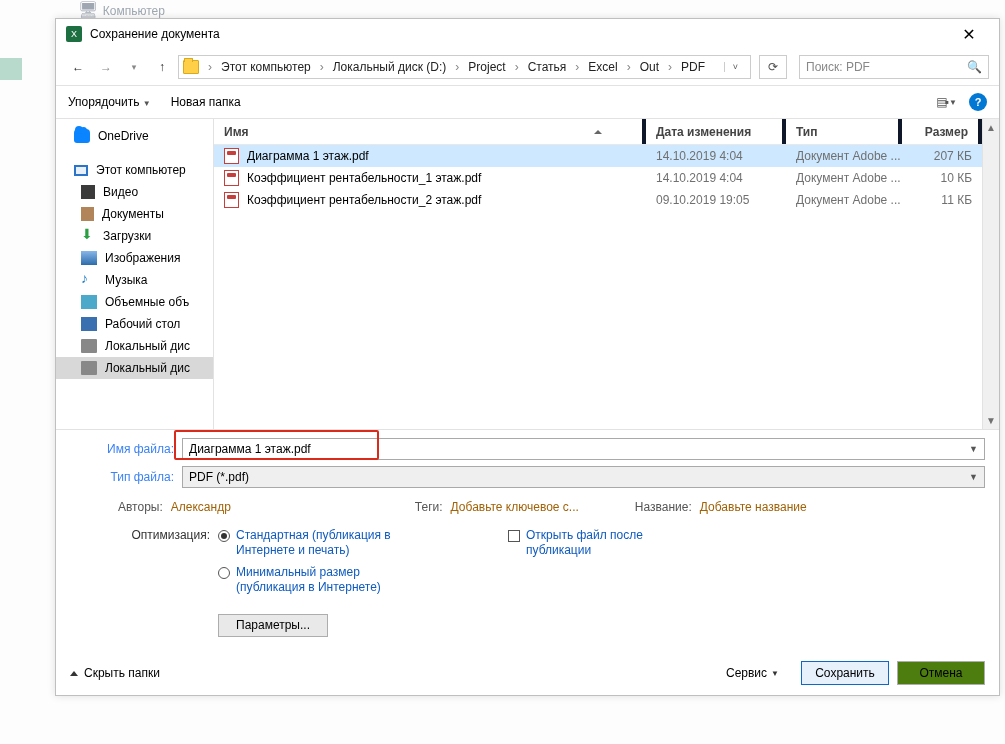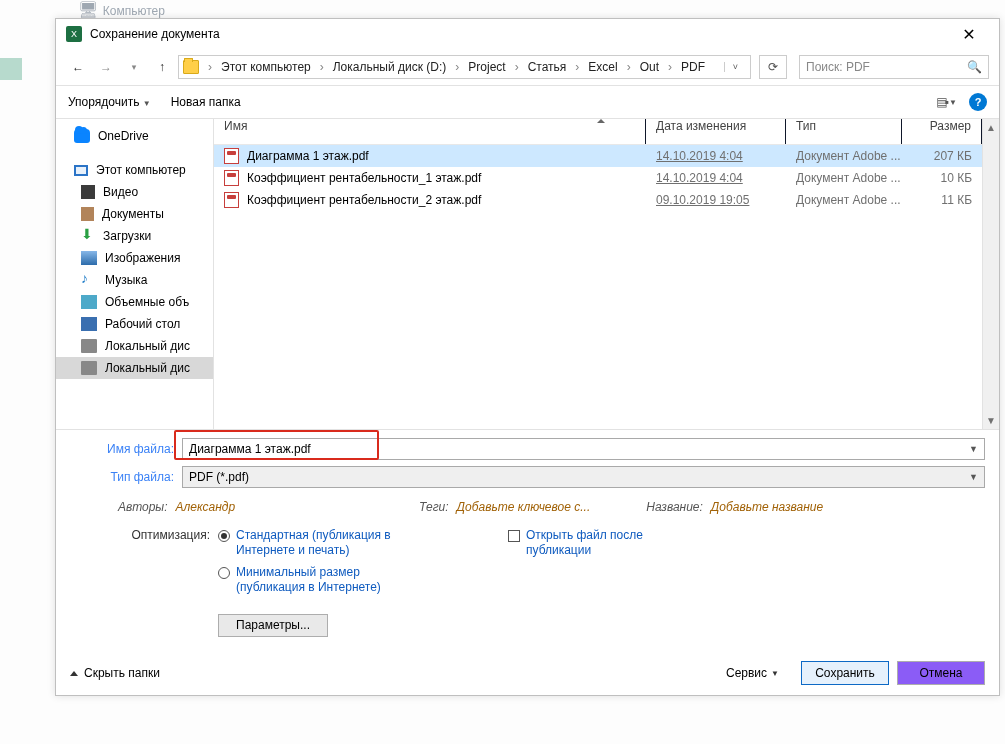--- a/index.html
+++ b/index.html
@@ -53,47 +53,47 @@
   .ico.music::before{content:"♪";color:#1f7cc8;font-size:14px;position:absolute;top:-3px;}
   .ico.obj{ background:#4da9c9;}
   .ico.desk{ background:#3a6fb0;}
   .ico.disk{ background:#888;border-radius:1px;}
 
   .file-area{ flex:1; display:flex; flex-direction:column;}
   .v-scroll{ width:17px; background:#f0f0f0; border-left:1px solid #e2e2e2; display:flex;flex-direction:column;align-items:center;}
   .v-scroll .arr{color:#707070;font-size:10px;padding:3px 0;}
 
   .columns { display:flex; height:26px; align-items:center; border-bottom:1px solid #e8e8e8;}
-  .col { padding:0 10px; color:#444; border-right:1px solid #0f172a; display:flex; height:100%;}
+  .col { padding:0 10px; color:#444; border-right:4px solid #0f172a; display:flex; align-items:center; height:100%;font-weight:bold;}
   .col.name{ flex:1;}
   .col.date{ width:140px;}
   .col.type{ width:116px;}
   .col.size{ width:80px; justify-content:flex-end;}
   .sort-ind{ width:0;height:0;border-left:4px solid transparent;border-right:4px solid transparent;border-bottom:4px solid #666; margin-left:auto; margin-right:30px;}
 
   .row{ display:flex; height:22px; align-items:center;}
   .row.sel{ background:#cde8ff;}
   .cell{ padding:0 10px; overflow:hidden; white-space:nowrap;}
   .cell.name{ flex:1; display:flex; align-items:center; gap:8px;}
-  .cell.date{ width:140px; color:#707070;text-decoration:underline;}
+  .cell.date{ width:140px; color:#707070;}
   .cell.type{ width:116px; color:#707070;}
   .cell.size{ width:80px; text-align:right; color:#707070;}
   .pdf-ico{ width:15px; height:16px; border:1px solid #c73f3c; background:#fff; position:relative; flex-shrink:0;}
   .pdf-ico::after{content:"";position:absolute;left:2px;right:2px;top:2px;height:4px;background:#c73f3c;border-radius:1px;}
 
   .lower{ padding:8px 14px 14px 14px; border-top:1px solid #e2e2e2;}
   .field-row{ display:flex; align-items:center; margin-bottom:6px;}
   .field-label{ width:112px; text-align:right; padding-right:8px; color:#3b82f6;}
   .combo{ flex:1; height:22px; border:1px solid #a9a9a9; background:#fff; display:flex; align-items:center; padding:0 6px; justify-content:space-between;}
   .combo.type{ background:#efefef;}
   .caret-dn{ color:#555; font-size:9px; }
   .highlight-box{ position:absolute; border:2px solid #d92a1c; pointer-events:none; border-radius:2px;}
 
   .meta-row{ display:flex; gap:24px; padding:6px 0 10px 0;}
-  .meta{ display:flex; gap:8px; align-items:center;font-style:italic;}
+  .meta{ display:flex; gap:8px; align-items:center;}
   .meta .lbl{ color:#555;}
   .link{ color:#a16207;}
   .opt-area{ display:flex; padding-top:4px;}
   .opt-col{ width:240px; display:flex;}
   .opt-col .lbl{ width:100px; text-align:right; padding-right:8px; color:#333;}
   .radio-group{ display:flex; flex-direction:column; gap:6px;}
   .radio-line{ display:flex; gap:6px; align-items:flex-start;}
   .radio{ width:12px;height:12px;border:1px solid #555;border-radius:50%;margin-top:2px;display:flex;align-items:center;justify-content:center;}
   .radio.checked::after{content:"";display:block;width:6px;height:6px;background:#333;border-radius:50%;}
   .radio-text{ color:#0f5bbf; max-width:160px; line-height:1.3;}
@@ -101,21 +101,21 @@
   .chk{ width:12px;height:12px;border:1px solid #555;margin-top:2px;}
   .chk-text{ color:#0f5bbf; max-width:160px; line-height:1.3;}
   .param-btn{ margin-top:12px; width:110px; height:23px; border:1px solid #adadad; background:#e9e9e9; text-align:center; line-height:21px;}
 
   .footer{ display:flex; align-items:center; padding:10px 14px; gap:8px;}
   .hide-folders{ display:flex; align-items:center; gap:6px;}
   .hide-caret{ width:0;height:0;border-left:4px solid transparent;border-right:4px solid transparent;border-bottom:5px solid #333;}
   .spacer{flex:1;}
   .svc{ display:flex; align-items:center; gap:4px; margin-right:14px;}
   .svc .tri{ font-size:8px; color:#333;}
-  .btn{ width:88px; height:24px; border:1px solid #adadad; background:#8b5cf6; text-align:center; line-height:22px;}
+  .btn{ width:88px; height:24px; border:1px solid #adadad; background:#4d7c0f; text-align:center; line-height:22px;}
   .btn.primary{ border:1px solid #0d69c5; background:#e6f1fc;}
 </style>
 </head>
 <body>
 <div class="stage">
   <div class="greenbox"></div>
   <div class="peek-comp">🖥 <span>Компьютер</span></div>
 
   <div class="dialog">
 

